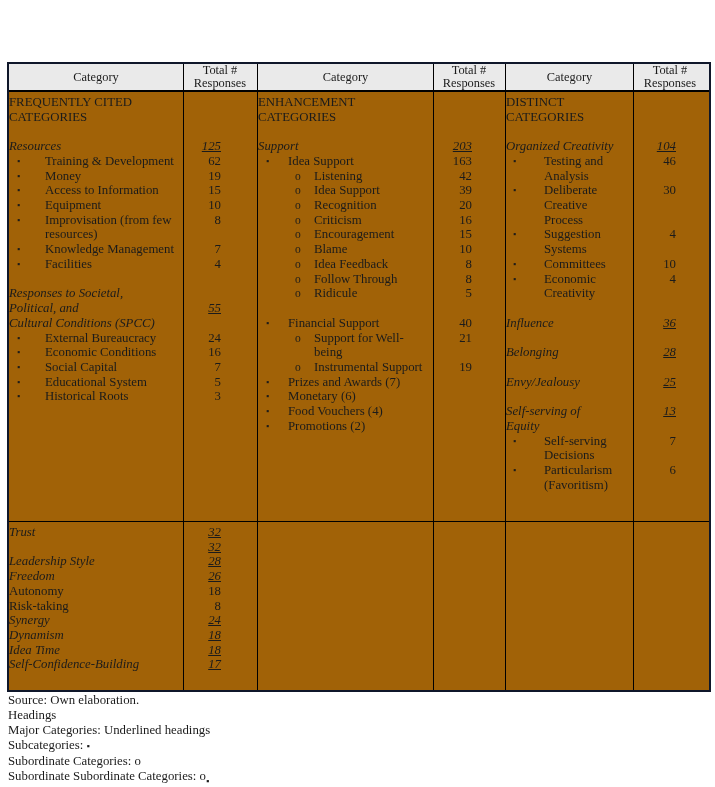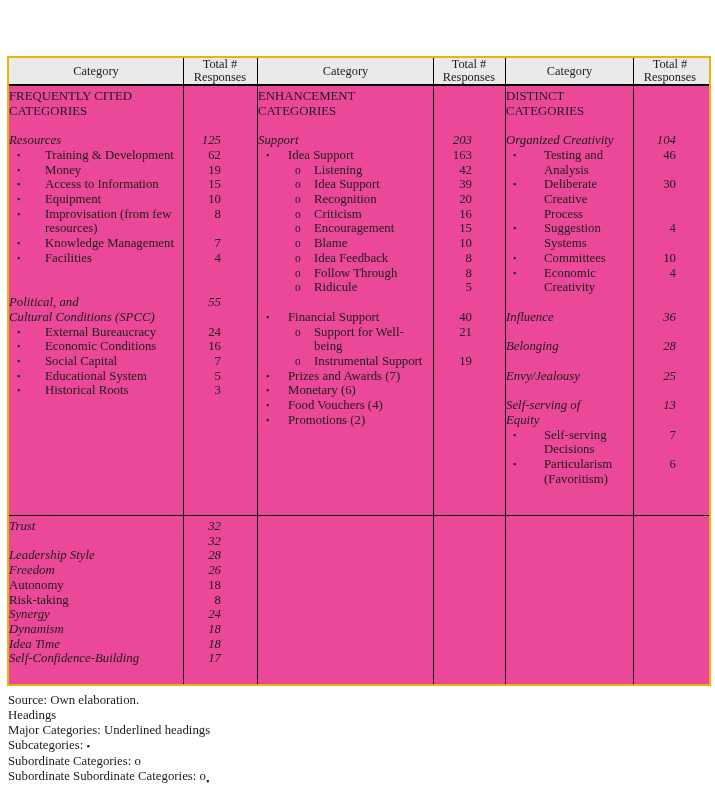--- a/index.html
+++ b/index.html
@@ -10,21 +10,21 @@
     -webkit-font-smoothing:antialiased;
   }
   .page{position:relative;width:715px;height:787px;overflow:hidden;}
 
   
   .titleblock{text-align:center;padding-top:4px;}
   .table-label{font-size:12.5px;line-height:15px;}
   .title-bold{font-weight:bold;font-size:13.4px;line-height:16px;margin-top:2px;}
 
   
-  .ctable{position:absolute;left:7px;top:56px;width:700px;border:2px solid #eab308;background:#ec4899;}
+  .ctable{position:absolute;left:7px;top:62px;width:700px;border:2px solid #0f172a;background:#a16207;}
 
   .hdr{display:flex;height:26px;background:#EAEAEA;border-bottom:2px solid #000;}
   .hdr-panel{position:relative;display:flex;box-sizing:border-box;}
   .hdr-panel .hc{display:flex;align-items:center;justify-content:center;text-align:center;
                  font-size:12.4px;line-height:12.8px;}
   .pb{border-left:1px solid #000;}
 
   .sec{display:flex;}
   .sec-top{height:429px;}
   .sec-bottom{height:168px;border-top:1px solid #000;}
@@ -38,21 +38,21 @@
 
   .marker{position:absolute;top:0;line-height:14.72px;}
   .t-b .marker{left:var(--b);font-size:8.5px;}
   .t-s .marker{left:var(--s);font-size:11.5px;}
 
   .txt{display:inline-block;}
   .t-h .txt,.t-i .txt,.t-ic .txt,.t-p .txt{}
   .t-i .txt,.t-ic .txt{font-style:italic;}
   .t-b .txt,.t-c .txt{padding-left:var(--bx);}
   .t-s .txt,.t-sc .txt{padding-left:var(--sx);}
-  .vi{font-style:italic;}
+  .vi{font-style:italic;text-decoration:underline;}
 
   
   .footer{position:absolute;left:8px;top:693px;font-size:12.8px;line-height:15px;}
   .fsq{font-size:9px;}
   .fsubsq{font-size:9px;vertical-align:-4px;}
 </style>
 </head>
 <body>
 
 <div class="page">
@@ -139,20 +139,21 @@
           </div>
           <div class="row t-b">
             <div class="lab"><span class="marker">▪</span><span class="txt">Facilities</span></div>
             <div class="val">4</div>
           </div>
           <div class="row t-x">
             <div class="lab"></div>
             <div class="val"></div>
           </div>
           <div class="row t-i">
+            <div class="lab"><span class="txt">Responses to Societal,</span></div>
             <div class="val"></div>
           </div>
           <div class="row t-ic">
             <div class="lab"><span class="txt">Political, and</span></div>
             <div class="val vi">55</div>
           </div>
           <div class="row t-ic">
             <div class="lab"><span class="txt">Cultural Conditions (SPCC)</span></div>
             <div class="val"></div>
           </div>

